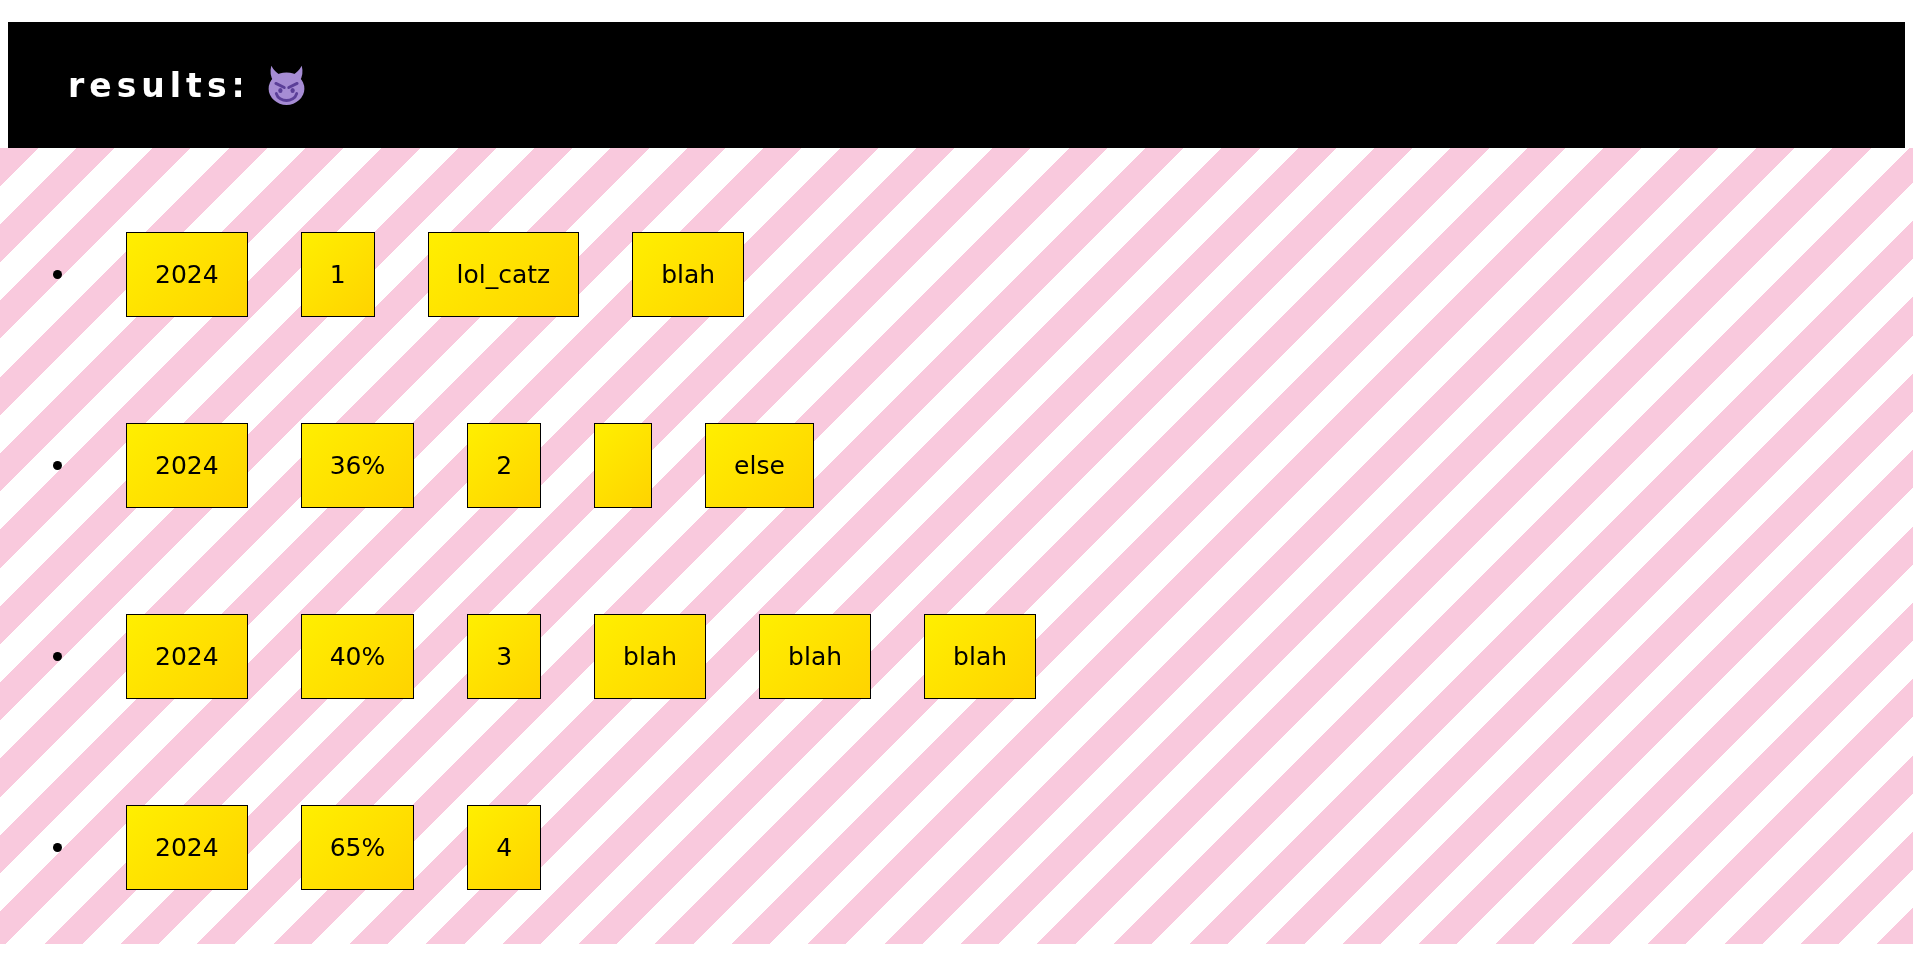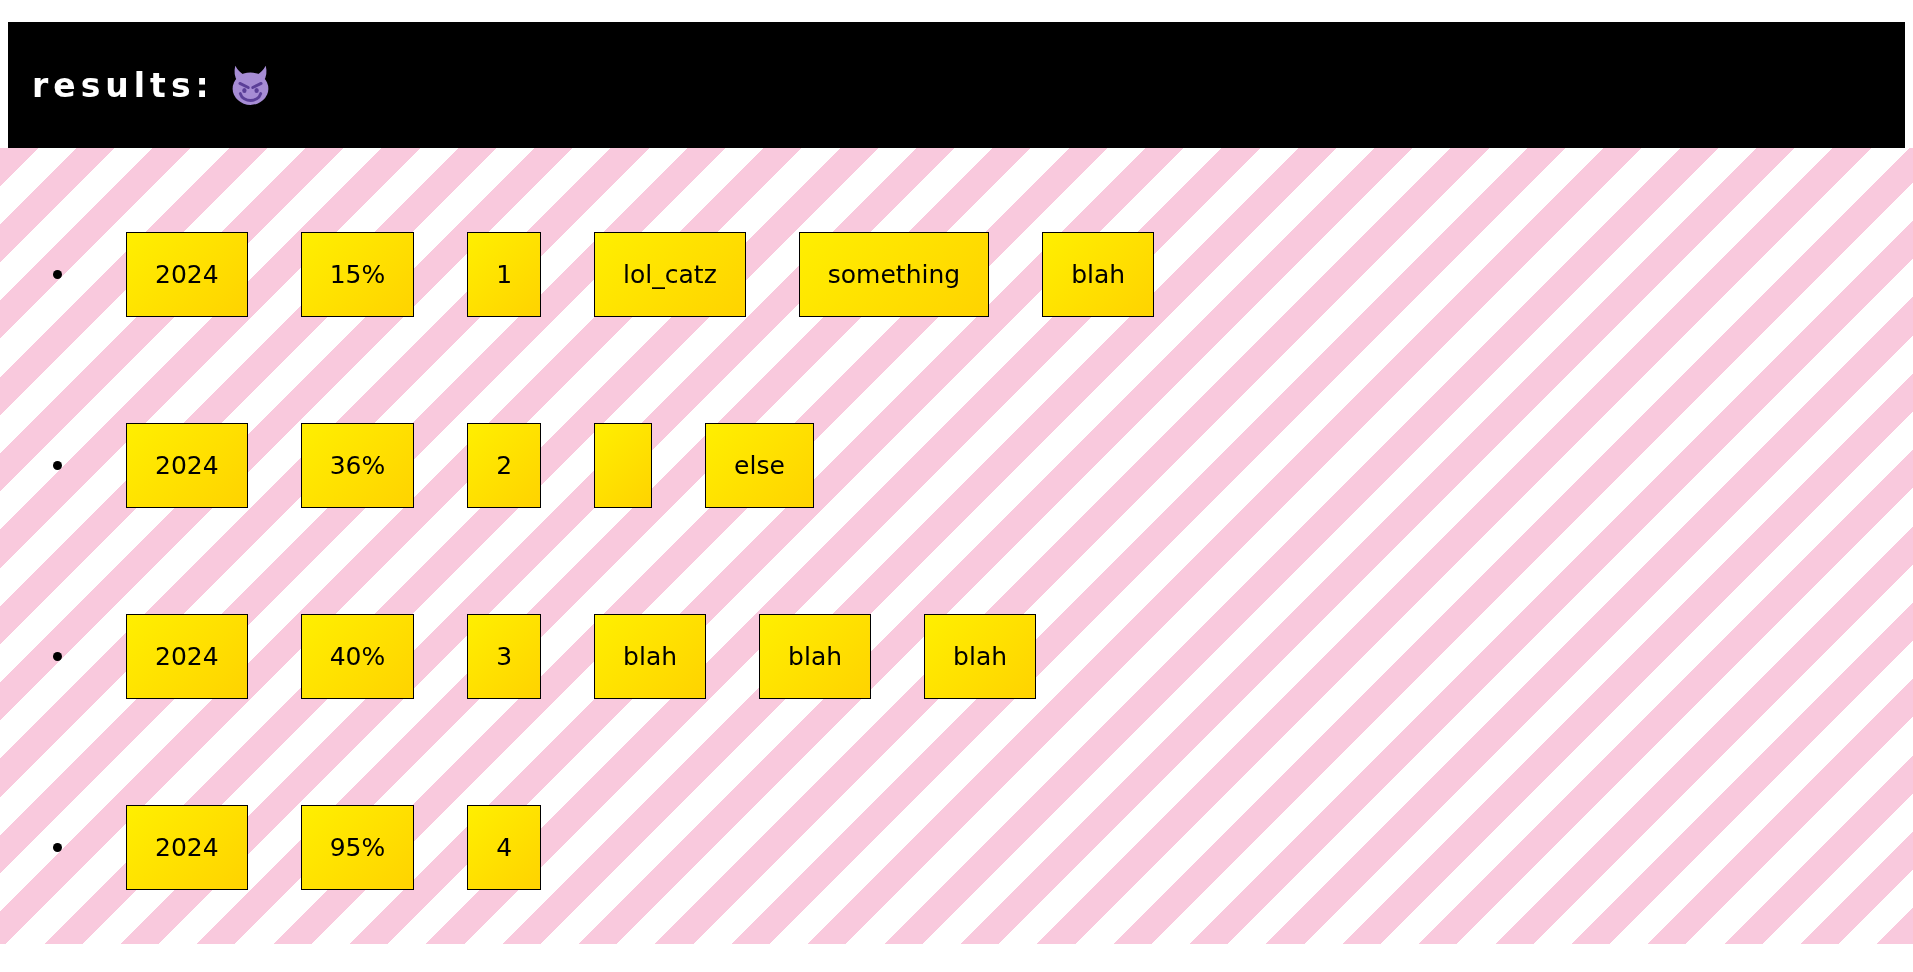--- a/index.html
+++ b/index.html
@@ -12,21 +12,21 @@
     font-family: "DejaVu Sans", sans-serif;
   }
 
   
   .header {
     margin: 22px 8px 0 8px;
     height: 126px;
     background: #000000;
     display: flex;
     align-items: center;
-    padding-left: 24px;
+    padding-left: 60px;
     box-sizing: border-box;
   }
   .title {
     color: #ffffff;
     font-size: 33px;
     font-weight: bold;
     letter-spacing: 5px;
     line-height: 1;
   }
   .emoji {
@@ -94,24 +94,22 @@
       <path d="M9.8 24.4 Q10.6 27.2 13.0 28.6 Q18 31.4 23.0 28.6 Q25.4 27.2 26.2 24.4" stroke="#5b3f98" stroke-width="2.2" stroke-linecap="round" fill="none"></path>
     </svg>
   </span>
 </div>
 
 <div class="content">
 
   <div class="row">
     <span class="dot"></span>
     <span class="box">2024</span>
-    <span class="box">15%</span>
     <span class="box">1</span>
     <span class="box">lol_catz</span>
-    <span class="box">something</span>
     <span class="box">blah</span>
   </div>
 
   <div class="row">
     <span class="dot"></span>
     <span class="box">2024</span>
     <span class="box">36%</span>
     <span class="box">2</span>
     <span class="box"></span>
     <span class="box">else</span>
@@ -123,17 +121,17 @@
     <span class="box">40%</span>
     <span class="box">3</span>
     <span class="box">blah</span>
     <span class="box">blah</span>
     <span class="box">blah</span>
   </div>
 
   <div class="row">
     <span class="dot"></span>
     <span class="box">2024</span>
-    <span class="box">95%</span>
+    <span class="box">65%</span>
     <span class="box">4</span>
   </div>
 
 </div>
 
 </body></html>

